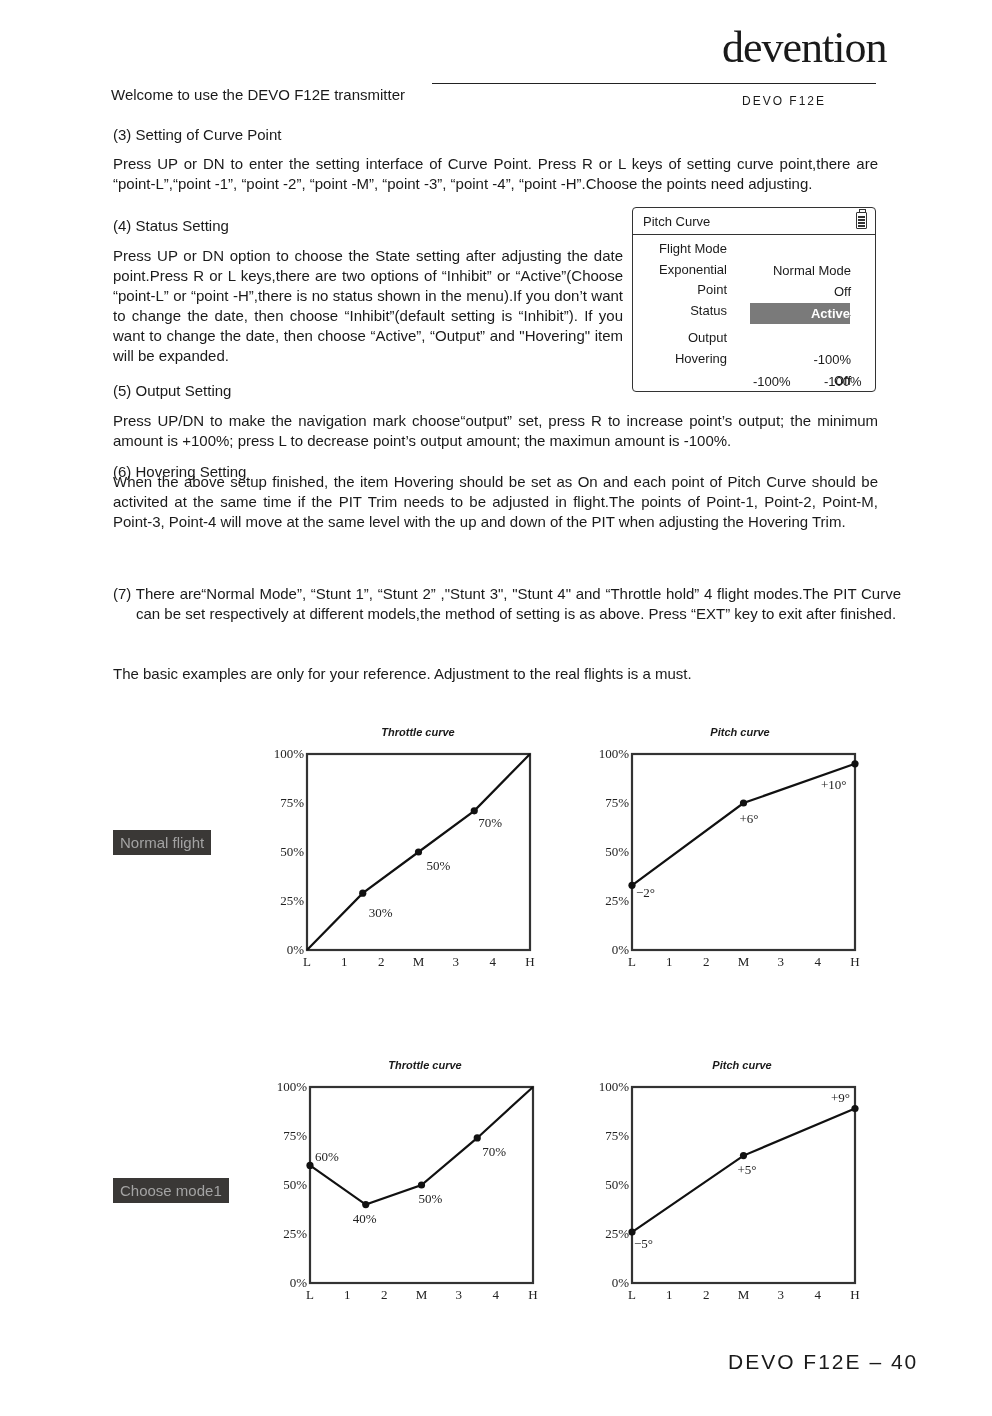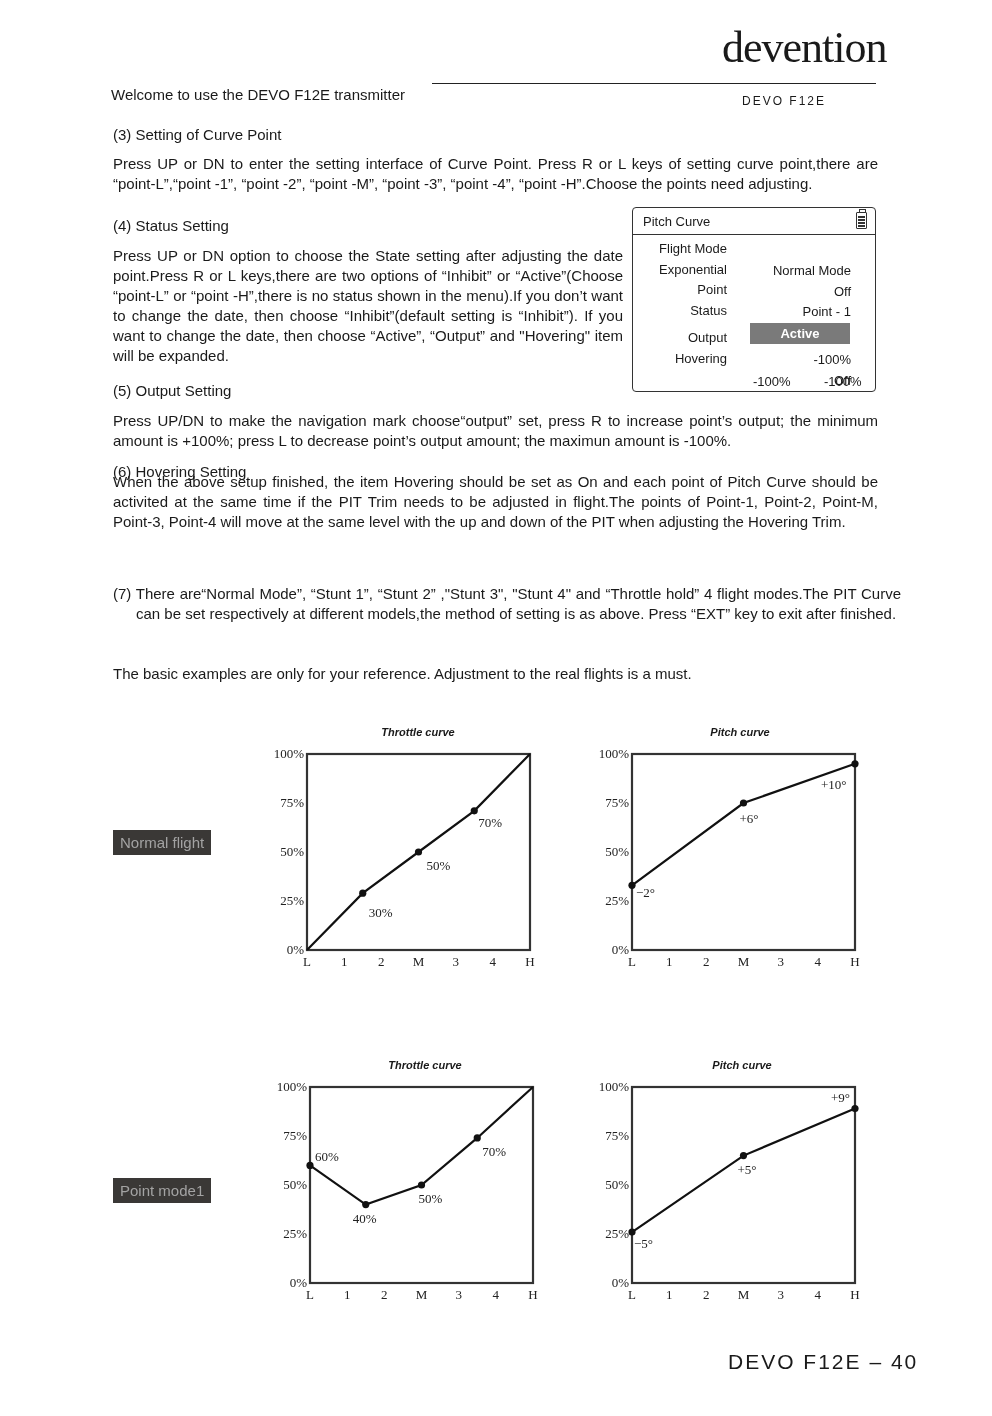--- a/index.html
+++ b/index.html
@@ -15,21 +15,21 @@
   .hang{padding-left:23px;text-indent:-23px;}
   .lcd{left:632px;top:207px;width:244px;height:185px;border:1.5px solid #333;border-radius:4px;box-sizing:border-box;font-size:13px;}
   .lcd-title{position:absolute;left:0;top:0;right:0;height:26px;border-bottom:1.2px solid #333;}
   .lcd-title span{position:absolute;left:10px;top:6px;}
   .battery{position:absolute;right:8px;top:4px;width:9px;height:15px;border:1.2px solid #333;border-radius:1px;}
   .battery::before{content:"";position:absolute;left:2px;top:-4px;width:5px;height:3px;border:1px solid #333;border-bottom:none;}
   .battery i{position:absolute;left:1px;right:1px;height:1.5px;background:#333;}
   .lcd-row{position:absolute;left:0;width:100%;}
   .lcd-label{position:absolute;right:148px;text-align:right;white-space:nowrap;}
   .lcd-value{position:absolute;left:112px;width:106px;text-align:right;white-space:nowrap;margin-top:22px;}
-  .lcd-active{position:absolute;left:117px;width:100px;height:21px;background:#7a7a7a;color:#fff;font-weight:bold;text-align:center;line-height:21px;margin-top:20px;}
+  .lcd-active{position:absolute;left:117px;width:100px;height:21px;background:#7a7a7a;color:#fff;font-weight:bold;text-align:right;line-height:21px;}
   .mode-label{background:#3a3836;color:#a3a3a3;font-size:15px;padding:4px 7px;white-space:nowrap;}
   .chart-title{font-weight:bold;font-size:11px;white-space:nowrap;transform:translateX(-50%);font-style:italic;}
   svg text{font-family:"Liberation Serif",serif;font-size:13px;fill:#222;}
   .footer{left:728px;top:1350px;font-size:21px;letter-spacing:2px;white-space:nowrap;}
 </style>
 </head>
 <body>
 
 <div class="abs header-text">Welcome to use the DEVO F12E transmitter</div>
 <div class="abs header-rule"></div>
@@ -86,21 +86,21 @@
 <div class="abs p" style="top:411px">Press UP/DN to make the navigation mark choose“output” set, press R to increase  point’s output; the minimum amount is +100%; press L to decrease point’s output amount; the maximun amount is -100%.</div>
 
 <div class="abs h" style="top:463px">(6) Hovering Setting</div>
 <div class="abs p" style="top:472px">When the above setup finished, the item Hovering should be set as On and each point of Pitch Curve should be activited at the same time if the PIT Trim needs to be adjusted in flight.The points of Point-1, Point-2, Point-M, Point-3, Point-4 will move at the same level with the up and down of the PIT when adjusting the Hovering Trim.</div>
 
 <div class="abs p hang" style="top:584px">(7) There are“Normal Mode”, “Stunt 1”, “Stunt 2” ,"Stunt 3", "Stunt 4" and “Throttle hold” 4 flight modes.The PIT Curve can be set respectively at different models,the method of setting is as above. Press “EXT” key to exit after finished.</div>
 
 <div class="abs h" style="top:665px">The basic examples are only for your reference. Adjustment to the real flights is a must.</div>
 
 <div class="abs mode-label" style="left:113px;top:830px">Normal flight</div>
-<div class="abs mode-label" style="left:113px;top:1178px">Point mode1</div>
+<div class="abs mode-label" style="left:113px;top:1178px">Choose mode1</div>
 
 <div class="abs chart-title" style="left:418px;top:726px">Throttle curve</div>
 <div class="abs chart-title" style="left:740px;top:726px">Pitch curve</div>
 <div class="abs chart-title" style="left:425px;top:1059px">Throttle curve</div>
 <div class="abs chart-title" style="left:742px;top:1059px">Pitch curve</div>
 
 <svg class="abs" style="left:0;top:0" width="992" height="1416">
   <g class="chart">
       <rect x="307" y="754" width="223" height="196" fill="none" stroke="#333" stroke-width="2.2"></rect>
       <text x="304" y="954" text-anchor="end">0%</text>

